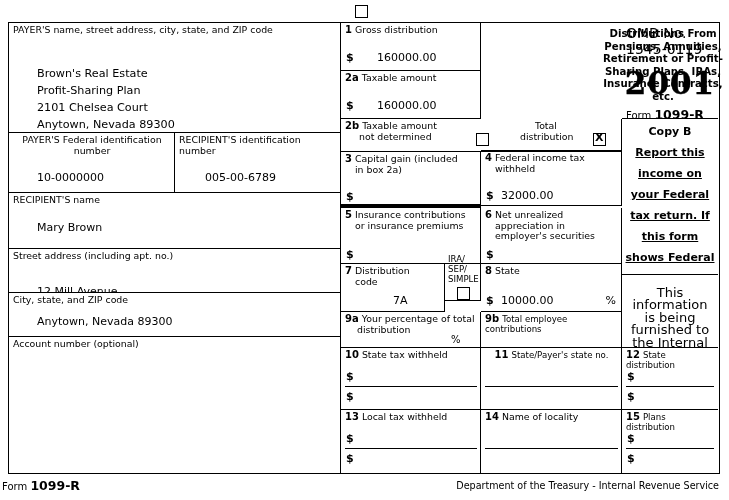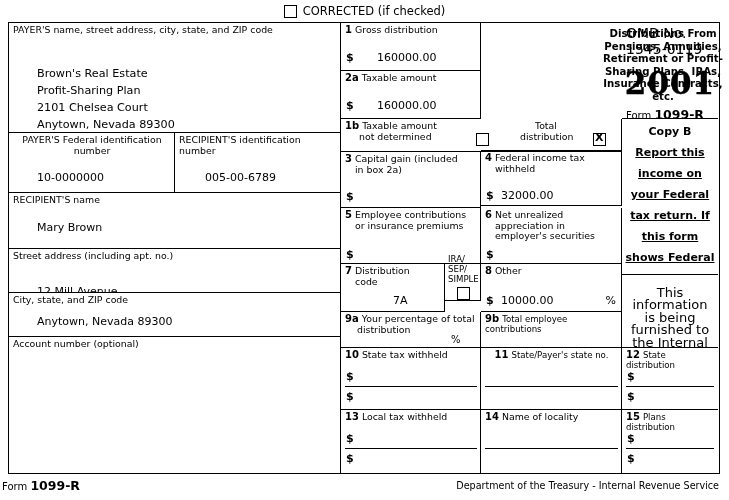--- a/index.html
+++ b/index.html
@@ -175,21 +175,20 @@
     border-bottom: 1px solid #000;
   }
 </style>
 </head>
 <body>
 
 <div class="form">
 
   <div class="corrected-row">
     <span class="chk"></span>
-    <span class="corrected-label">CORRECTED (if checked)</span>
   </div>
 
   <div class="mainbox">
 
     <div class="cell bb br" style="left:0;top:0;width:332px;height:110px;">
       <div class="lbl">PAYER'S name, street address, city, state, and ZIP code</div>
     </div>
     <div id="payer-address">
       <div>Brown's Real Estate</div>
       <div>Profit-Sharing Plan</div>
@@ -243,50 +242,50 @@
     <div class="cell bb br" style="left:332px;top:48px;width:140px;height:48px;border-right:1.6px solid #000;border-bottom:1.6px solid #000;">
       <div class="lbl">
         <span class="num">2a</span><span>Taxable amount</span>
       </div>
       <span class="dollar" style="top:28px;">$</span>
       <span class="amount" style="left:36px;top:28px;">160000.00</span>
     </div>
 
     <div class="cell bb br" style="left:332px;top:96px;width:281px;height:33px;border-bottom:1.6px solid #000;border-right:1px solid #000;">
       <div class="lbl" style="position:absolute;left:0;top:0;">
-        <span class="num">1b</span><span>Taxable amount</span>
+        <span class="num">2b</span><span>Taxable amount</span>
       </div>
       <div class="lbl" style="position:absolute;left:14px;top:11px;">not determined</div>
       <span class="boxchk" style="position:absolute;left:135px;top:14px;"></span>
       <div class="lbl" style="position:absolute;left:190px;top:0;">Total</div>
       <div class="lbl" style="position:absolute;left:175px;top:11px;">distribution</div>
       <span class="boxchk checked" style="position:absolute;left:252px;top:14px;"></span>
     </div>
 
-    <div class="cell bb br" style="left:332px;top:129px;width:140px;height:56px;border-right:1.6px solid #000;border-bottom:1px solid #000000;">
+    <div class="cell bb br" style="left:332px;top:129px;width:140px;height:56px;border-right:1.6px solid #000;border-bottom:4px solid #000000;">
       <div class="lbl">
         <span class="num">3</span><span>Capital gain (included</span>
       </div>
       <div class="lbl" style="padding-top:0;padding-left:14px;">in box 2a)</div>
       <span class="dollar" style="top:38px;">$</span>
       <span class="amount" style="left:36px;top:38px;"></span>
     </div>
 
     <div class="cell bb br" style="left:472px;top:129px;width:141px;height:56px;border-right:1.6px solid #000;border-bottom:1.6px solid #000;border-top:1.6px solid #000;margin-top:-1.6px;">
       <div class="lbl">
         <span class="num">4</span><span>Federal income tax</span>
       </div>
       <div class="lbl" style="padding-top:0;padding-left:14px;">withheld</div>
       <span class="dollar" style="top:38px;">$</span>
       <span class="amount" style="left:20px;top:38px;">32000.00</span>
     </div>
 
     <div class="cell bb br" style="left:332px;top:185px;width:140px;height:56px;">
       <div class="lbl">
-        <span class="num">5</span><span>Employee contributions</span>
+        <span class="num">5</span><span>Insurance contributions</span>
       </div>
       <div class="lbl" style="padding-top:0;padding-left:14px;">or insurance premiums</div>
       <span class="dollar" style="top:40px;">$</span>
       <span class="amount" style="left:36px;top:40px;"></span>
     </div>
 
     <div class="cell bb br" style="left:472px;top:185px;width:141px;height:56px;">
       <div class="lbl">
         <span class="num">6</span><span>Net unrealized</span>
       </div>
@@ -308,21 +307,21 @@
       <div class="lbl lbl-sm" style="padding:1px 2px 0 3px;">
         <div>IRA/</div>
         <div>SEP/</div>
         <div>SIMPLE</div>
       </div>
       <span class="boxchk" style="position:absolute;left:12px;top:34px;"></span>
     </div>
 
     <div class="cell bb br" style="left:472px;top:241px;width:141px;height:48px;">
       <div class="lbl">
-        <span class="num">8</span><span>Other</span>
+        <span class="num">8</span><span>State</span>
       </div>
       <span class="dollar" style="top:30px;">$</span>
       <span class="amount" style="left:20px;top:30px;">10000.00</span>
       <span class="amount" style="right:5px;top:30px;">%</span>
     </div>
 
     <div class="cell bb br" style="left:332px;top:289px;width:140px;height:36px;border-right:1.6px solid #000;">
       <div class="lbl">
         <span class="num">9a</span><span>Your percentage of total</span>
       </div>

